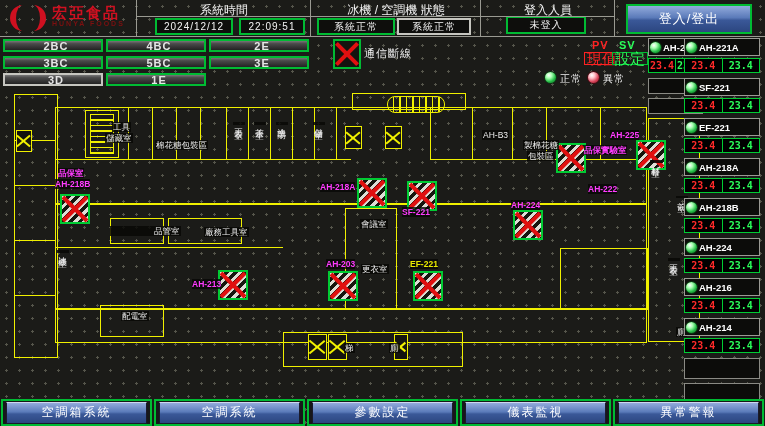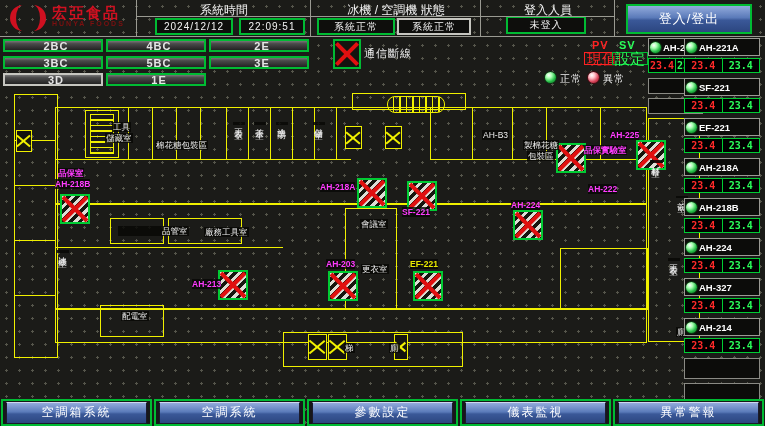--- a/index.html
+++ b/index.html
@@ -246,21 +246,21 @@
       <div class="room-label" style="left:112px;top:122px;">工具</div>
       <div class="room-label" style="left:105px;top:133px;">儲藏室</div>
       <div class="room-label" style="left:155px;top:140px;">棉花糖包裝區</div>
       <div class="room-label v" style="left:233px;top:122px;">更衣室</div>
       <div class="room-label v" style="left:254px;top:122px;">茶水室</div>
       <div class="room-label v" style="left:276px;top:122px;">洗手間</div>
       <div class="room-label v" style="left:313px;top:122px;">儲物室</div>
       <div class="room-label" style="left:482px;top:130px;">AH-B3</div>
       <div class="room-label" style="left:523px;top:140px;">製棉花糖</div>
       <div class="room-label" style="left:527px;top:151px;">包裝區</div>
-      <div class="room-label" style="left:118px;top:226px;padding-left:44px;">品管室</div>
+      <div class="room-label" style="left:110px;top:226px;padding-left:44px;">品管室</div>
       <div class="room-label" style="left:196px;top:227px;margin-left:8px;">廠務工具室</div>
       <div class="room-label" style="left:360px;top:219px;">會議室</div>
       <div class="room-label" style="left:361px;top:264px;">更衣室</div>
       <div class="room-label" style="left:121px;top:311px;">配電室</div>
       <div class="room-label v" style="left:57px;top:250px;">冰機室</div>
       <div class="room-label" style="left:344px;top:343px;">梯</div>
       <div class="room-label" style="left:389px;top:343px;">廁</div>
       <div class="room-label v" style="left:650px;top:160px;">材料室</div>
       <div class="room-label v" style="left:676px;top:196px;">前室</div>
       <div class="room-label v" style="left:668px;top:258px;">更衣室</div>
@@ -349,21 +349,21 @@
       <span class="uname">AH-224</span>
         </div>
     <div class="uvals">
       <span class="pv">23.4</span>
       <span class="sv">23.4</span>
         </div>
       </div>
       <div class="unit">
     <div class="uhead">
       <span class="led"></span>
-      <span class="uname">AH-327</span>
+      <span class="uname">AH-216</span>
         </div>
     <div class="uvals">
       <span class="pv">23.4</span>
       <span class="sv">23.4</span>
         </div>
       </div>
       <div class="unit">
     <div class="uhead">
       <span class="led"></span>
       <span class="uname">AH-214</span>

